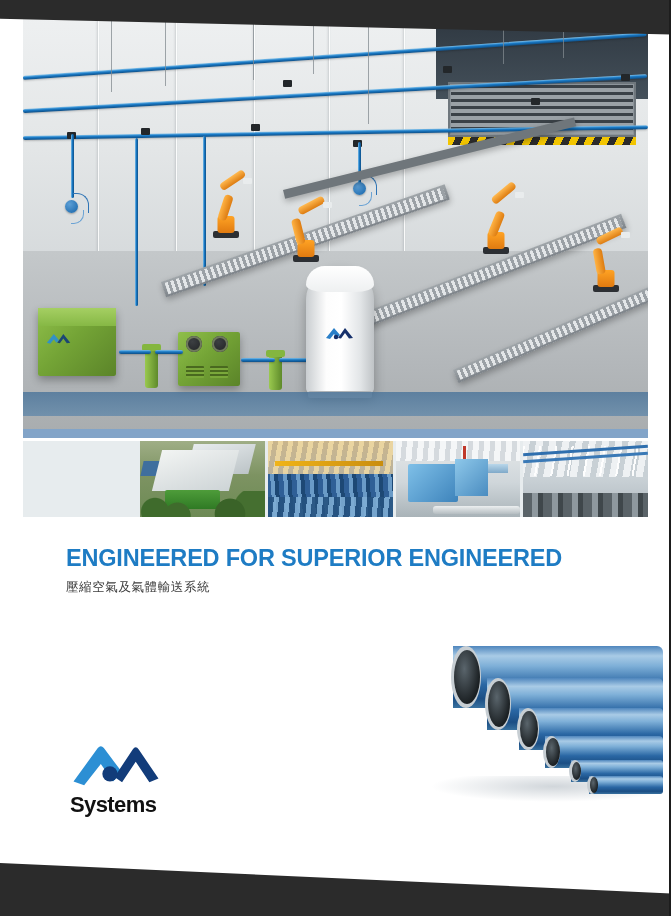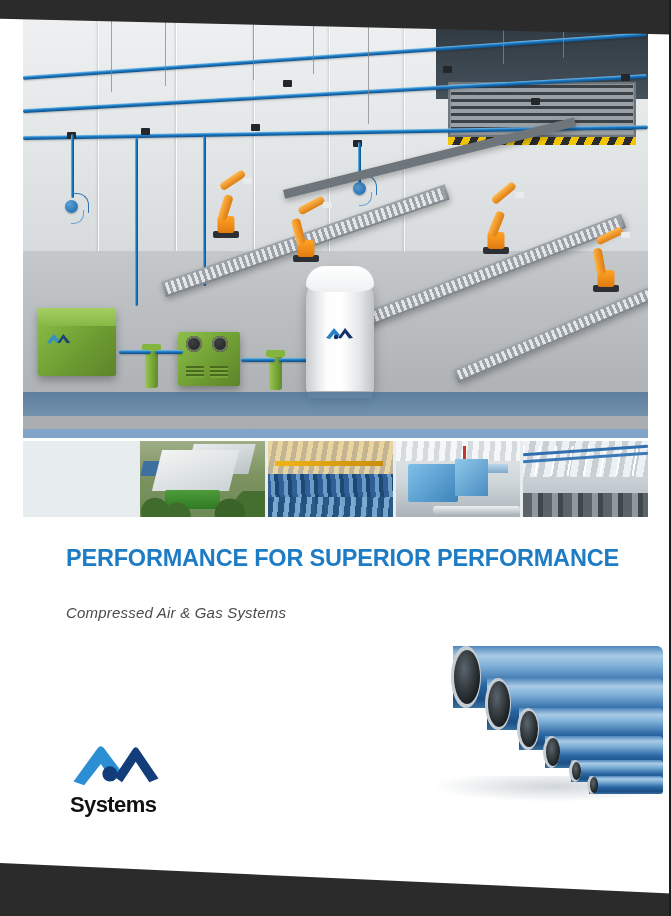--- a/index.html
+++ b/index.html
@@ -519,22 +519,22 @@
     <div class="thumb t4">
       <div class="ceil"></div>
       <div class="lights"></div>
       <div class="bluepipe"></div>
       <div class="bluepipe2"></div>
       <div class="machines"></div>
     </div>
   </div>
 
   <div id="copy">
-    <div id="headline-en">PERFORMANCE FOR SUPERIOR PERFORMANCE</div>
-    <div id="sub-en">Compressed Air &amp; Gas Systems</div>
+    <div id="headline-en">ENGINEERED FOR SUPERIOR ENGINEERED</div>
+    <div id="sub-zh">壓縮空氣及氣體輸送系統</div>
   </div>
 
   <div id="pipe-shadow"></div>
   <div id="pipes">
 
     <div class="tube" style="left:28px; top:14px; width:210px; height:62px;">
       <div class="body" style="border-radius:0 6px 6px 0;"></div>
       <div class="mouth" style="width:30px;"></div>
       <div class="bore" style="left:1px; top:4px; width:26px; height:54px;"></div>
     </div>

